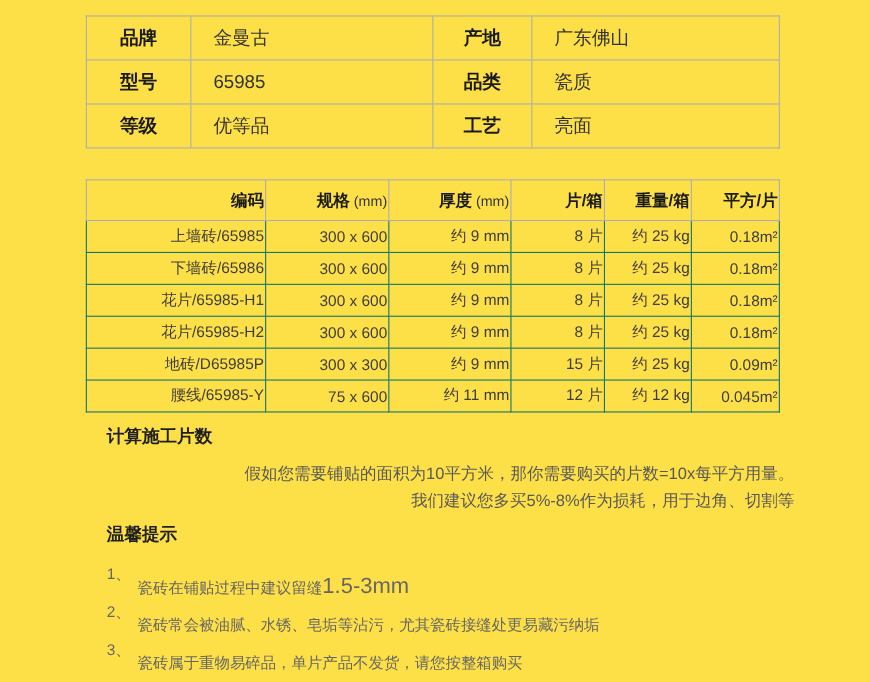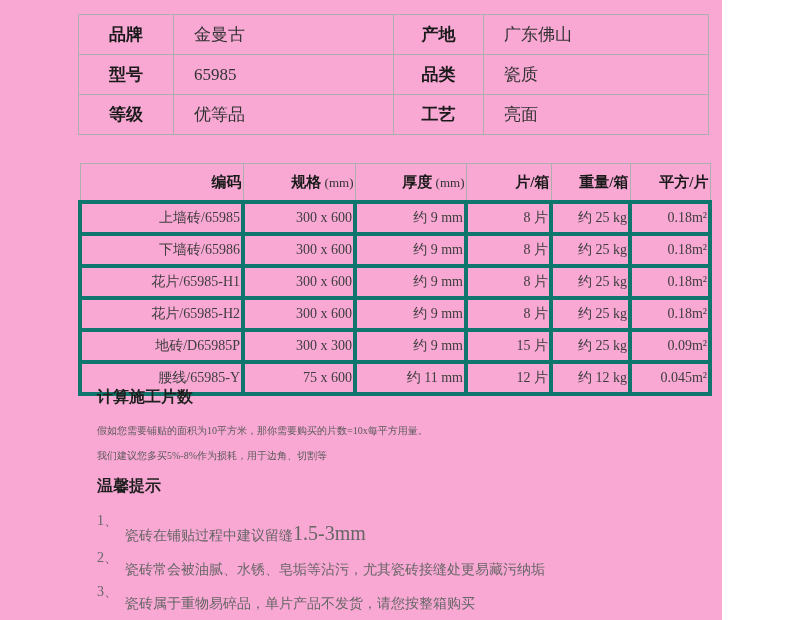--- a/index.html
+++ b/index.html
@@ -1,18 +1,18 @@
 <!DOCTYPE html>
 <html><head>
 <meta charset="utf-8">
 <style>
   html,body{margin:0;padding:0;background:#fff;}
   .page{
-    position:relative;width:722px;height:620px;background:#f9a8d4;overflow:hidden;
-    font-family:Liberation Serif, serif;
+    position:relative;width:790px;height:620px;background:#fde047;overflow:hidden;
+    font-family:Liberation Sans, sans-serif;
   }
   
   .attr-table{
     position:absolute;left:78px;top:14px;width:630px;
     border-collapse:collapse;table-layout:fixed;
   }
   .attr-table td{
     border:1px solid #aeaeae;height:37px;font-size:17px;overflow:hidden;white-space:nowrap;
   }
   .attr-table td.lbl{font-weight:bold;text-align:center;color:#1a1a1a;}
@@ -21,28 +21,28 @@
   .spec-table{
     position:absolute;left:78px;top:163px;width:630px;
     border-collapse:collapse;table-layout:fixed;text-align:right;
   }
   .spec-table th{
     border:1px solid #aeaeae;height:34px;font-size:15px;font-weight:bold;color:#1a1a1a;
     white-space:nowrap;
   }
   .spec-table th .unit{font-weight:normal;font-size:13px;color:#333;}
   .spec-table td{
-    border:4px solid #0f766e;height:26px;font-size:14px;color:#3d3d3d;white-space:nowrap;
+    border:1px solid #0f766e;height:26px;font-size:14px;color:#3d3d3d;white-space:nowrap;
   }
   
   .section{position:absolute;left:97px;width:625px;}
   .sec-title{font-size:16px;font-weight:bold;color:#1f1f1f;}
   .calc-section{top:387px;}
   .calc-section .sec-title{margin-bottom:10px;}
-  .calc-section p{margin:0;font-size:10px;line-height:25px;color:#595959;}
+  .calc-section p{margin:0;font-size:15px;line-height:25px;color:#595959;text-align:right;}
   .tips-section{top:476px;}
   .tips-section .sec-title{margin-bottom:13px;}
   .tip-row{display:flex;font-size:14px;color:#666666;line-height:22px;}
   .tip-num{flex:0 0 28px;}
   .tip-text{flex:1;margin-top:12px;}
   .big{font-size:20px;line-height:22px;}
 </style>
 </head>
 <body>
 

